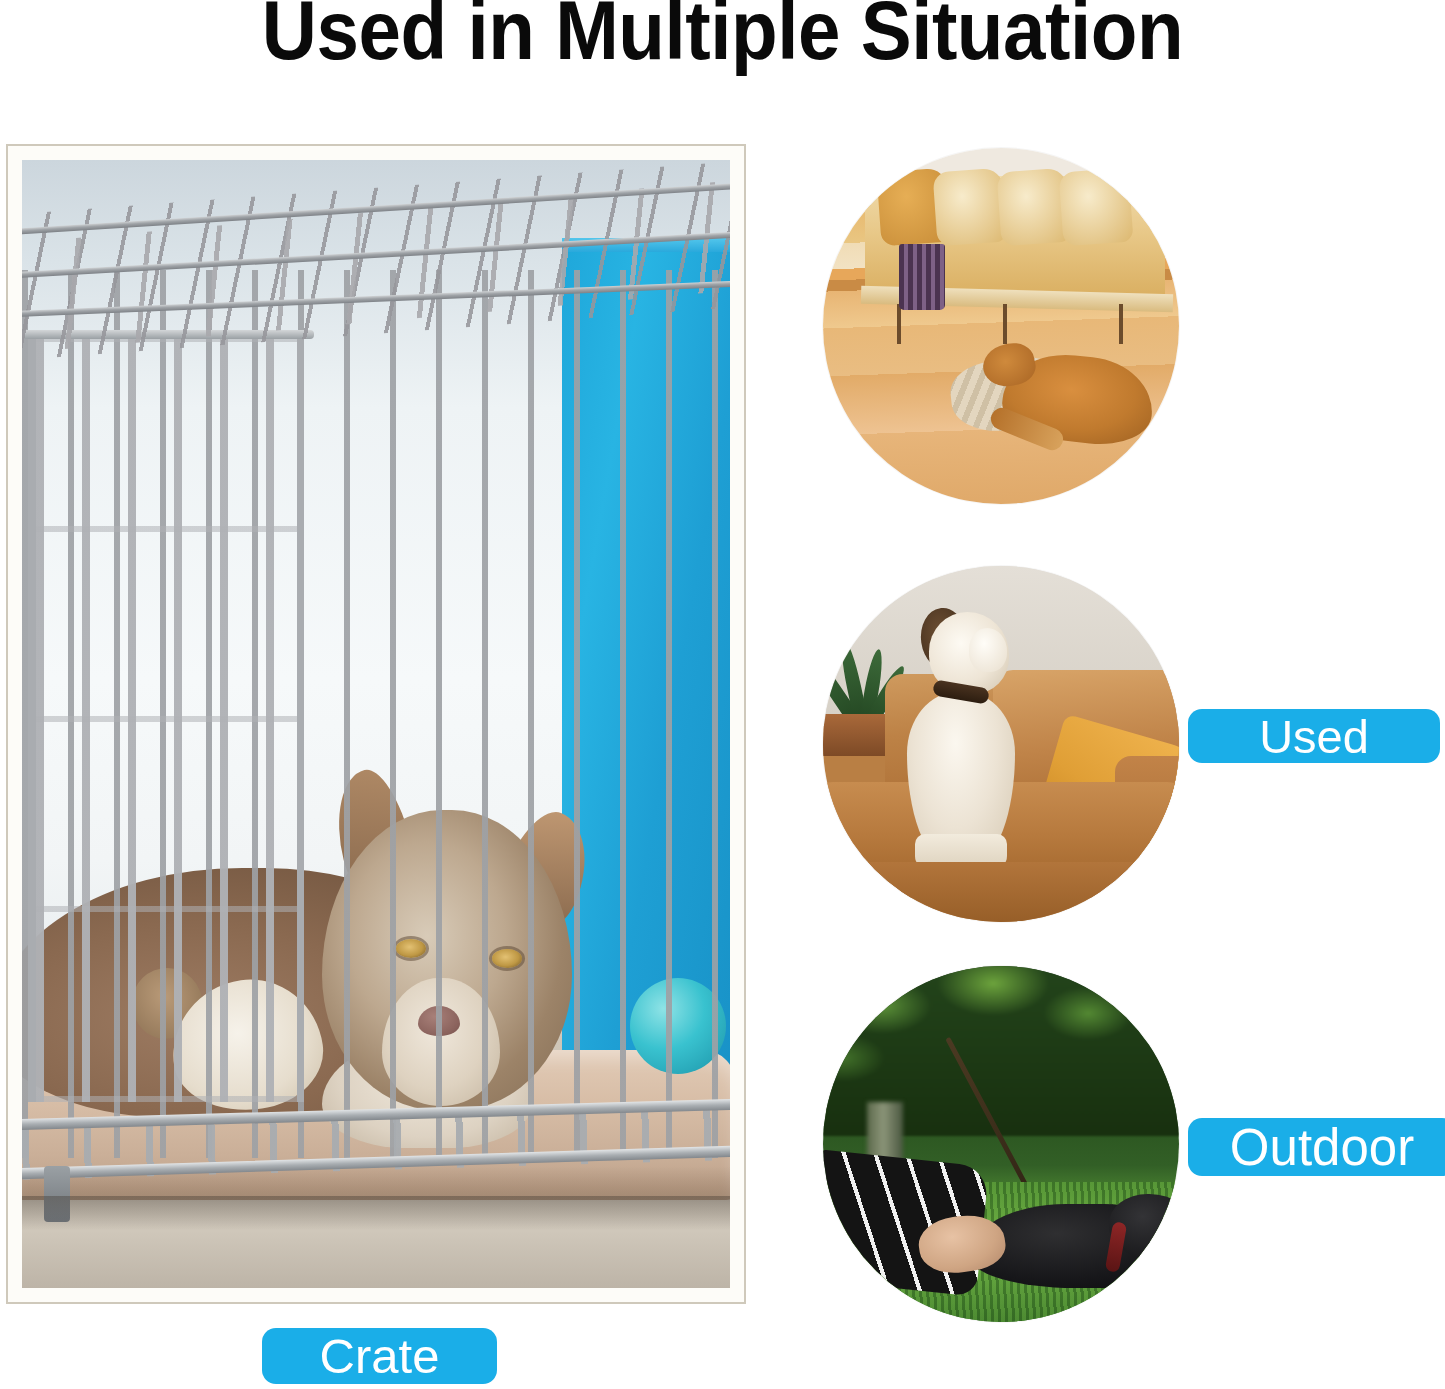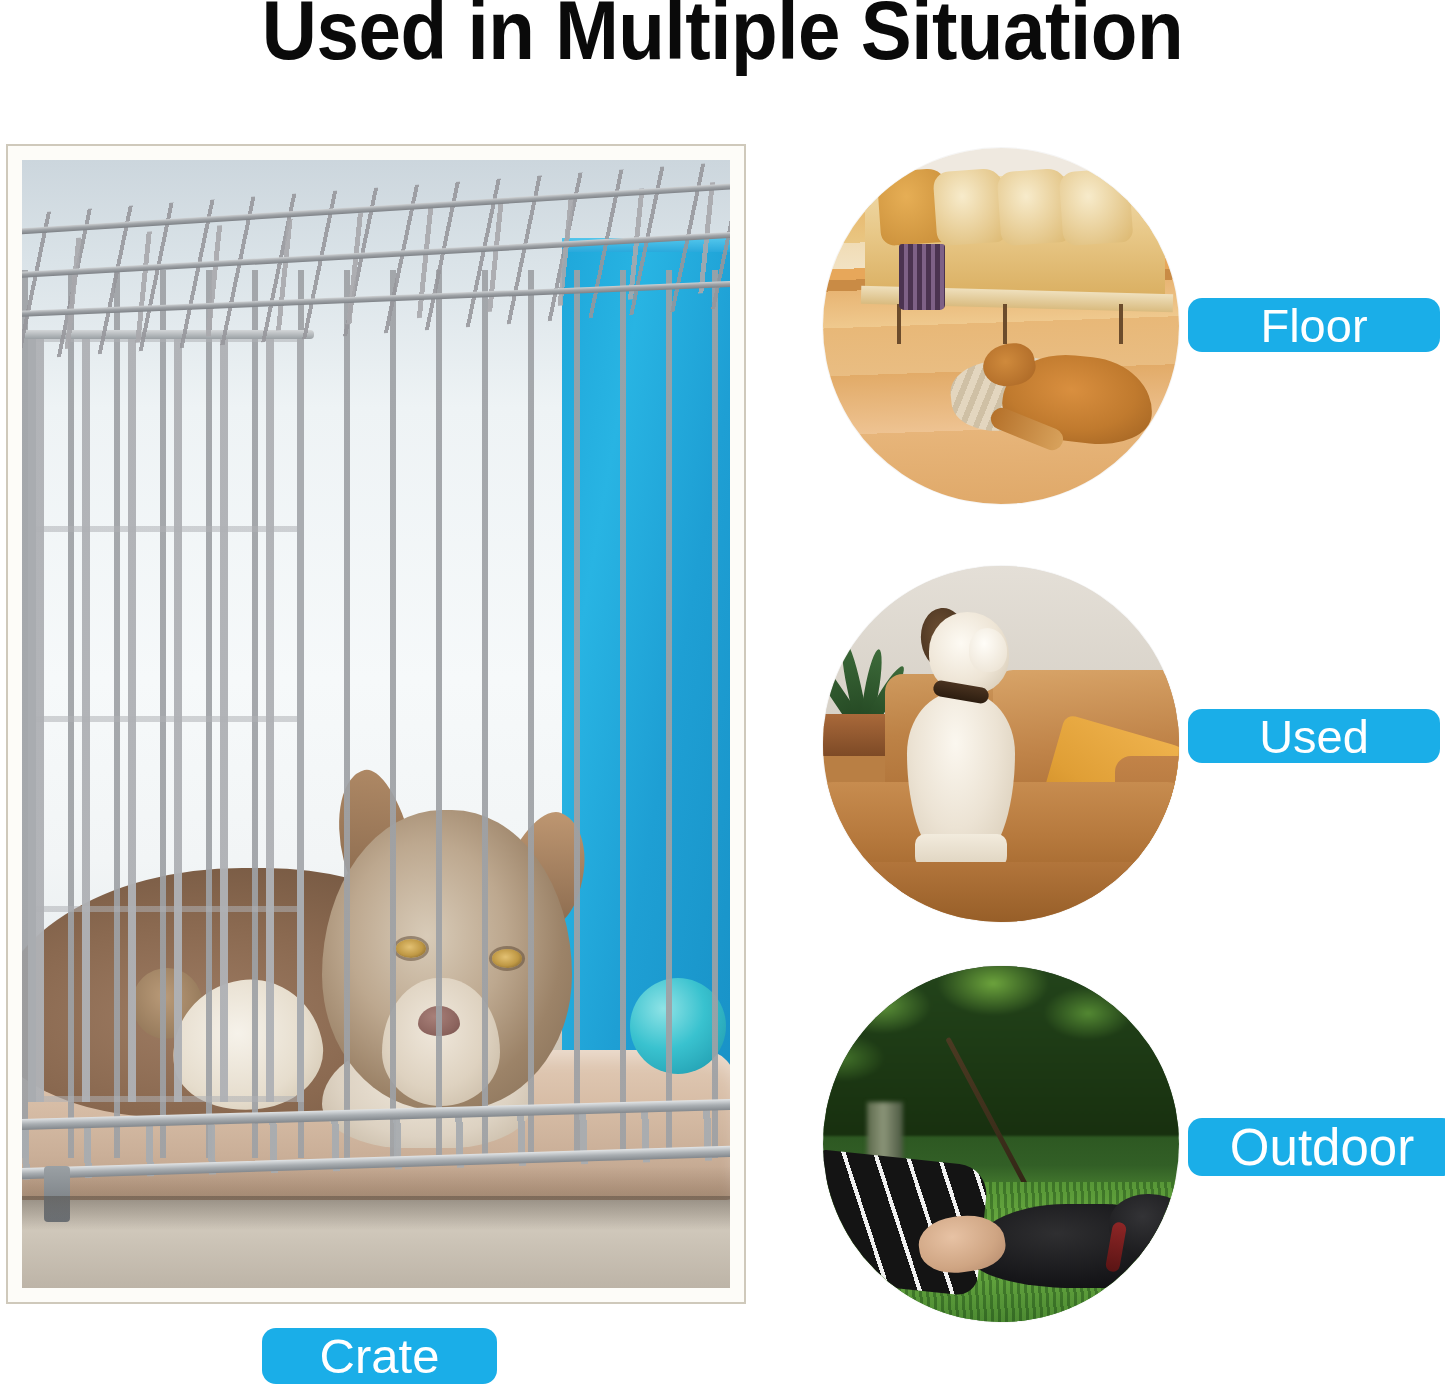--- a/index.html
+++ b/index.html
@@ -580,21 +580,20 @@
           <i></i>
           <i></i>
         </div>
       <div class="fl-bin"></div>
       <div class="fl-blanket"></div>
       <div class="fl-dog"></div>
       <div class="fl-dog-head"></div>
       <div class="fl-dog-leg"></div>
     </div>
   </div>
-  <div class="badge" id="badge-floor">Floor</div>
 
   <div class="circle" id="circle-sofa">
     <div class="c-inner sofa-scene">
       <div class="sf-wall"></div>
       <div class="sf-plant">
           <i></i>
           <i></i>
           <i></i>
           <i></i>
         </div>

